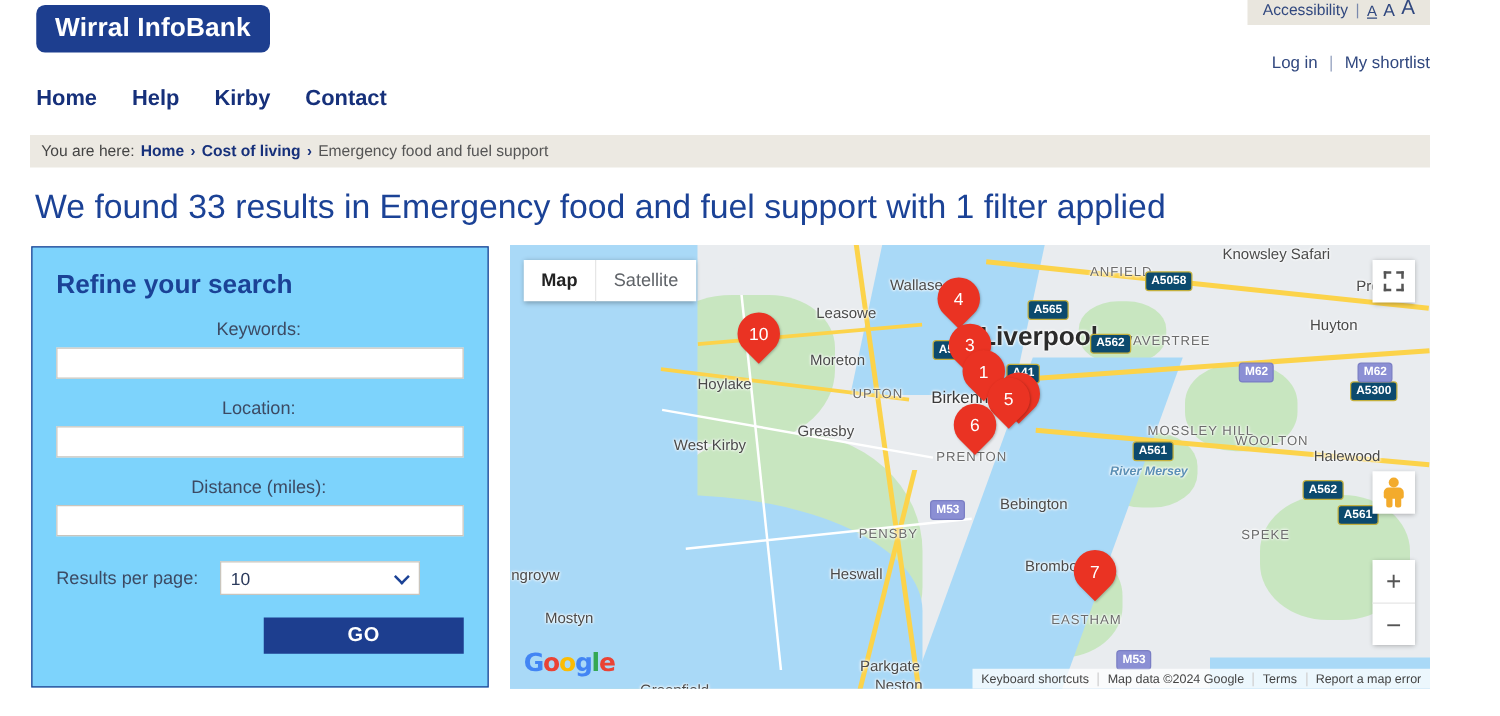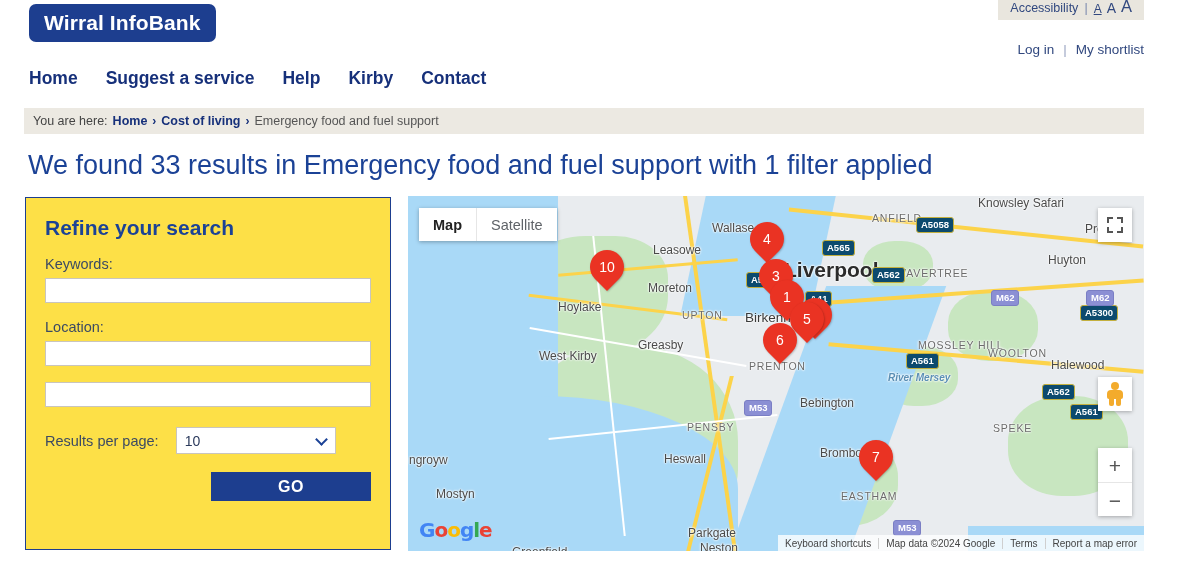--- a/index.html
+++ b/index.html
@@ -69,30 +69,30 @@
     position:absolute; left:28px; top:150px;
     font-size:27px; font-weight:normal; color:#1b4296;
     letter-spacing:0px;
     text-align:center;
   }
 
   
   .refine {
     position:absolute; left:25px; top:197px;
     width:366px; height:353px;
-    background:#fde047;
+    background:#7dd3fc;
     border:1px solid #1d3e8f;
     padding:18px 21px 0 19px;
   }
   .refine h2 {
     margin:0 0 16px 0;
     font-size:21px; font-weight:bold; color:#1b4296;
   }
   .field-label {
-    font-size:14.5px; color:#3c4a63; margin-bottom:6px;
+    font-size:14.5px; color:#3c4a63; margin-bottom:6px;text-align:center;
   }
   .text-input {
     width:326px; height:25px;
     background:#ffffff;
     border:1px solid #c9c5bd;
     margin-bottom:16px;
   }
   .rpp-row { display:flex; align-items:center; gap:17px; margin-top:4px; }
   .rpp-label { font-size:14.5px; color:#3c4a63; }
   .select {
@@ -277,21 +277,20 @@
   <div class="logo">Wirral InfoBank</div>
 
   <div class="userlinks">
     <span>Log in</span>
     <span class="divider">|</span>
     <span>My shortlist</span>
   </div>
 
   <div class="mainnav">
     <span>Home</span>
-    <span>Suggest a service</span>
     <span>Help</span>
     <span>Kirby</span>
     <span>Contact</span>
   </div>
 
   <div class="breadcrumb">
     <span class="label">You are here:</span>
     <span class="crumb-link">Home</span>
     <span class="chev">›</span>
     <span class="crumb-link">Cost of living</span>
@@ -303,20 +302,21 @@
 
   <div class="refine">
     <h2>Refine your search</h2>
 
     <div class="field-label">Keywords:</div>
     <input class="text-input" type="text" value="" style="">
 
     <div class="field-label">Location:</div>
     <input class="text-input" type="text" value="" style="">
 
+    <div class="field-label">Distance (miles):</div>
     <input class="text-input" type="text" value="" style="">
 
     <div class="rpp-row">
       <span class="rpp-label">Results per page:</span>
       <div class="select">
         <span>10</span>
         <span class="chev-d"></span>
       </div>
     </div>
 

